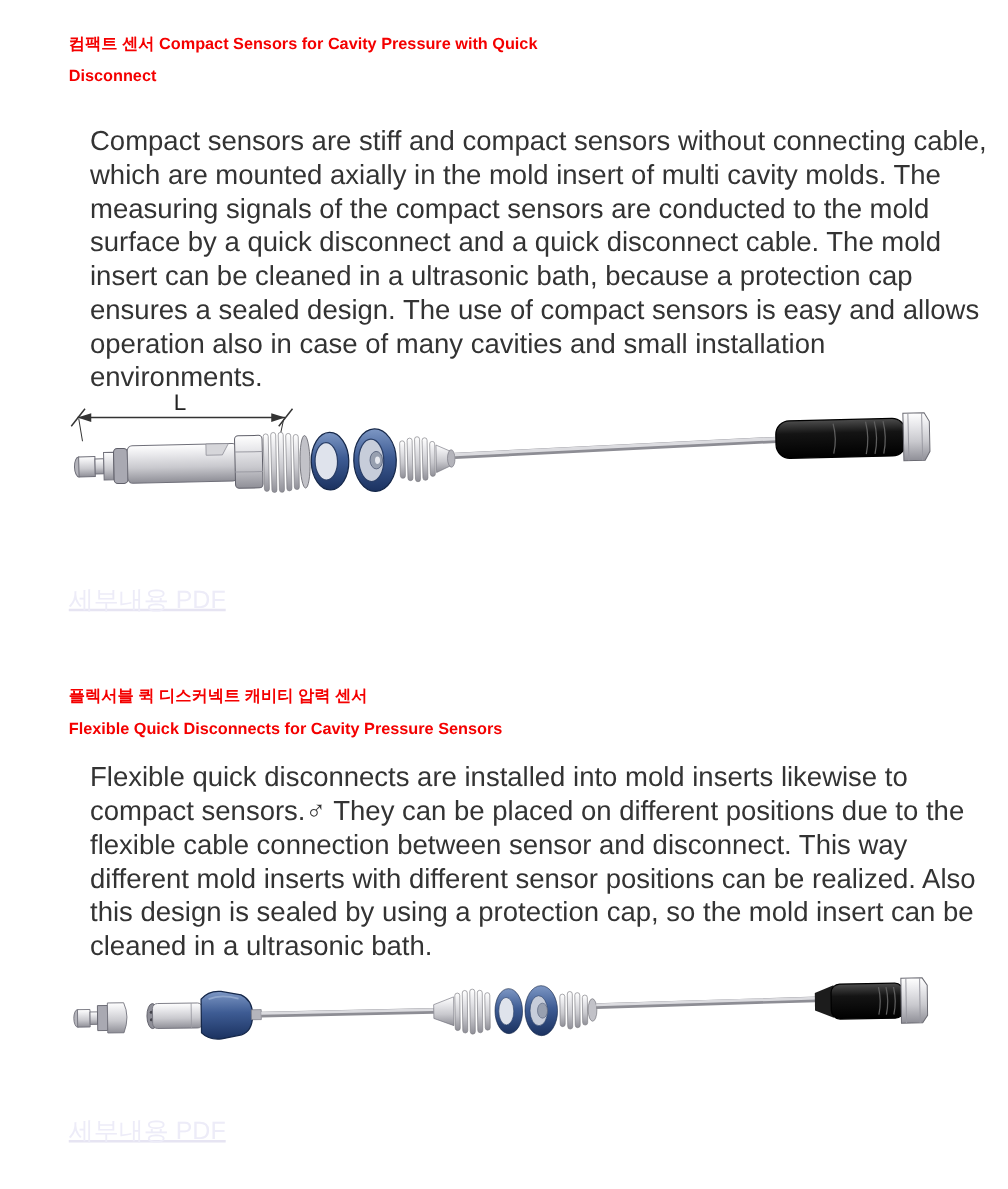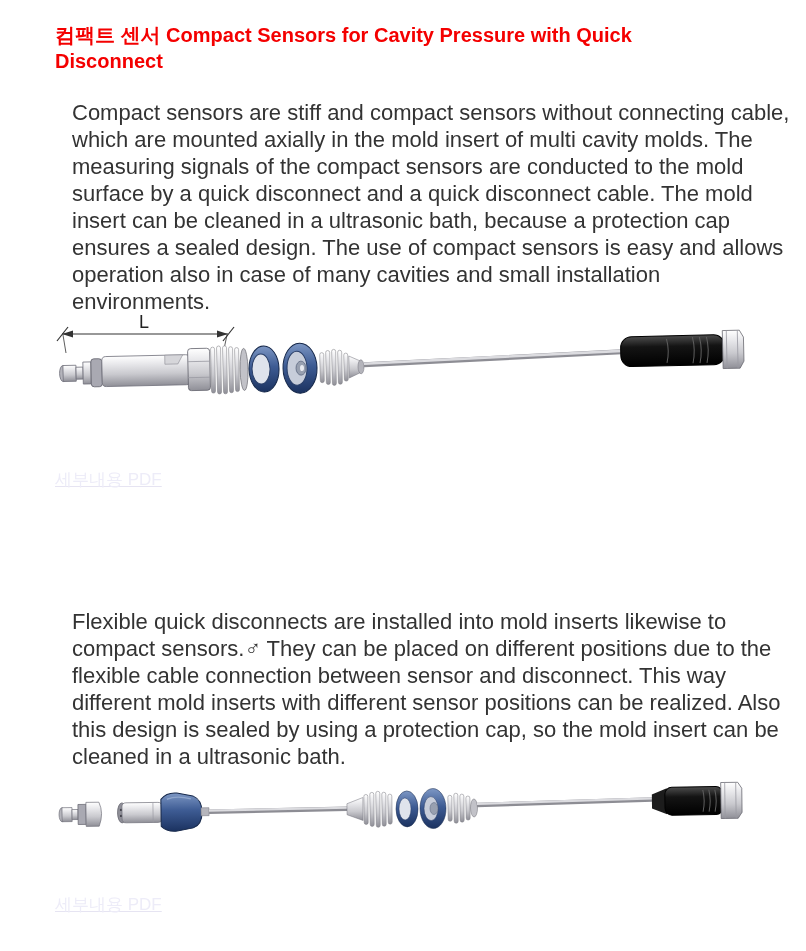--- a/index.html
+++ b/index.html
@@ -2,32 +2,32 @@
 <html><head>
 <meta charset="utf-8">
 <style>
   html,body { margin:0; padding:0; background:#ffffff; }
   .page {
     position:relative; width:806px; height:951px; background:#ffffff;
     font-family:"Liberation Sans", sans-serif; overflow:hidden;
   }
   .red-heading {
     position:absolute; left:55px; margin:0;
-    color:#f40000; font-size:20px; line-height:26px; font-weight:bold;
+    color:#f40000; font-size:13px; line-height:26px; font-weight:bold;
     white-space:pre-line; width:745px;
   }
   .body-text {
     position:absolute; left:55px; margin:17px;
     color:#333333; font-size:22px; line-height:27px; font-weight:normal;
     white-space:pre-line; width:748px;
   }
   .figure { position:absolute; left:55px; margin:0; }
   .faint-link {
     position:absolute; left:55px;
-    color:#edecf8; font-size:17px; line-height:24px;
+    color:#edecf8; font-size:20px; line-height:24px;
     text-decoration:underline; text-decoration-color:#e6e4f2;
     cursor:pointer;
   }
   .h1 { top:22px; }
   .p1 { top:82px; }
   .fig1 { top:300px; }
   .link1 { top:468px; }
   .h2 { top:544px; }
   .p2 { top:591px; }
   .fig2 { top:772px; }
@@ -138,20 +138,22 @@
         <path d="M652 44 q3 13 0 26" stroke="#5f5f5f" stroke-width="1" fill="none"></path>
         <polygon points="668,38 685,38 689,45 689,69 685,76 668,76" fill="url(#met)" stroke="#6a6a72" stroke-width="0.8"></polygon>
         <line x1="672" y1="38" x2="672" y2="76" stroke="#9a9aa2" stroke-width="0.8"></line>
         <line x1="683" y1="38" x2="683" y2="76" stroke="#9a9aa2" stroke-width="0.8"></line>
       </g>
     </g>
   </svg>
 
   <a class="faint-link link1">세부내용 PDF</a>
 
+  <h2 class="red-heading h2">플렉서블 퀵 디스커넥트 캐비티 압력 센서
+Flexible Quick Disconnects for Cavity Pressure Sensors</h2>
 
   <p class="body-text p2">Flexible quick disconnects are installed into mold inserts likewise to
 compact sensors.♂ They can be placed on different positions due to the
 flexible cable connection between sensor and disconnect. This way
 different mold inserts with different sensor positions can be realized. Also
 this design is sealed by using a protection cap, so the mold insert can be
 cleaned in a ultrasonic bath.</p>
 
   <svg class="figure fig2" width="690" height="85" viewBox="0 0 690 85">
     <g transform="rotate(-0.8 345 36)">

